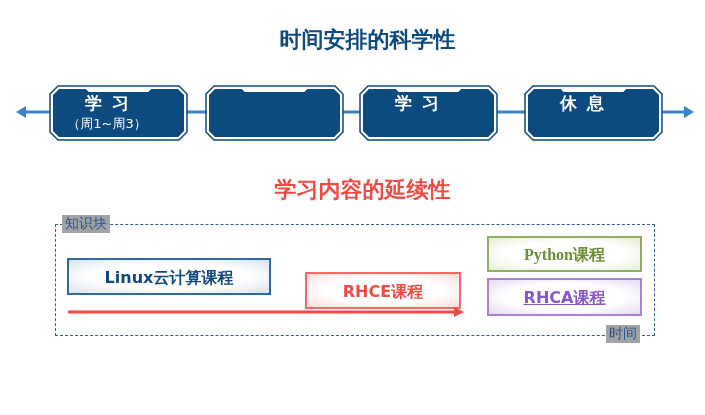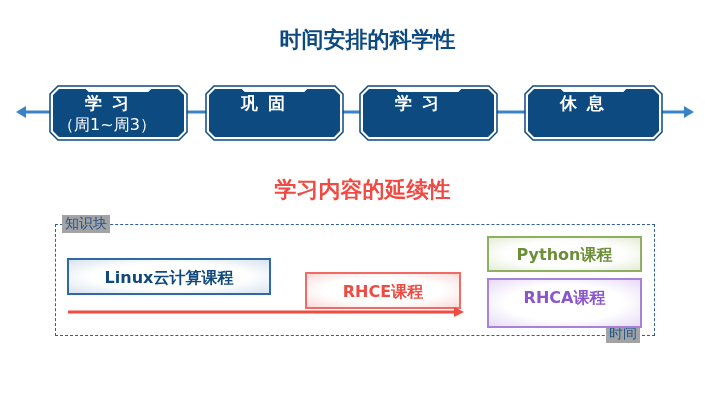--- a/index.html
+++ b/index.html
@@ -5,32 +5,32 @@
   html, body { margin:0; padding:0; background:#ffffff; }
   body { width:705px; height:415px; position:relative; overflow:hidden;
          font-family: "DejaVu Sans", sans-serif; }
   .abs { position:absolute; }
   .title { font-weight:bold; font-size:22px; text-align:center; white-space:nowrap; }
   #title1 { left:0; width:735px; top:25px; color:#0d4a80; }
   #title2 { left:0; width:725px; top:175px; color:#f04a42; }
   svg.timeline { position:absolute; left:0; top:0; }
   .stage { position:absolute; width:114px; height:54px; text-align:center; color:#ffffff; }
   .stage .main { position:absolute; left:0; right:0; top:6px; font-size:17px; font-weight:bold; letter-spacing:10px; padding-left:10px; }
-  .stage .sub { position:absolute; left:0; right:0; top:29px; font-size:16px; }
+  .stage .sub { position:absolute; left:0; right:0; top:29px; font-size:13px; }
   .frame { position:absolute; left:55px; top:224px; width:598px; height:110px; border:1px dashed #2f5f9a; }
   .frame-label { position:absolute; background:#a3a3a3; color:#1f5590; font-size:14px; padding:0 3px; }
   .course { position:absolute; font-weight:bold; font-size:16px; text-align:center; box-sizing:border-box; }
   #c-linux { left:67px; top:258px; width:204px; height:37px; line-height:35px; color:#11497e; border:2px solid #2f6aa5;
              background: radial-gradient(ellipse at center, #ffffff 55%, #d7e3f0 100%); }
   #c-rhce { left:305px; top:272px; width:156px; height:37px; line-height:35px; color:#ee4b43; border:2px solid #f26a64;
             background: radial-gradient(ellipse at center, #ffffff 55%, #fbdada 100%); }
   #c-python { left:487px; top:236px; width:155px; height:36px; line-height:34px; color:#6b8f36; border:2px solid #8fae62;
-              background: radial-gradient(ellipse at center, #ffffff 55%, #e4ecd6 100%); }
-  #c-rhca { left:487px; top:278px; width:155px; height:50px; line-height:36px; color:#8a56cc; border:2px solid #a981dd;
-            background: radial-gradient(ellipse at center, #ffffff 55%, #e6dbf5 100%); }
+              background: radial-gradient(ellipse at center, #ffffff 55%, #e4ecd6 100%); font-family: Liberation Serif, serif; }
+  #c-rhca { left:487px; top:278px; width:155px; height:38px; line-height:36px; color:#8a56cc; border:2px solid #a981dd;
+            background: radial-gradient(ellipse at center, #ffffff 55%, #e6dbf5 100%); text-decoration: underline; }
 </style>
 </head>
 <body>
 
 <div id="title1" class="abs title">时间安排的科学性</div>
 
 <svg class="timeline" width="705" height="160">
   <line x1="20" y1="112" x2="690" y2="112" stroke="#3a83c8" stroke-width="3"></line>
   <polygon points="16,112 26,106 26,118" fill="#3a83c8"></polygon>
   <polygon points="694,112 684,106 684,118" fill="#3a83c8"></polygon>
@@ -44,21 +44,20 @@
       <polygon points="525,94 533,86 559.25,86 562.25,86 624.75,86 627.75,86 654,86 662,94 662,132 654,140 533,140 525,132" fill="#ffffff" stroke="#0d4a80" stroke-width="1.5"></polygon>
       <polygon points="528,95 534,89 560.75,89 563.75,92 623.25,92 626.25,89 653,89 659,95 659,131 653,137 534,137 528,131" fill="#0d4a80"></polygon>
     </g>
 </svg>
 
 <div class="stage" id="stage0" style="left:50px;top:86px;">
   <div class="main">学习</div>
   <div class="sub">（周1~周3）</div>
 </div>
 <div class="stage" id="stage1" style="left:206px;top:86px;">
-  <div class="main">巩固</div>
 </div>
 <div class="stage" id="stage2" style="left:360px;top:86px;">
   <div class="main">学习</div>
 </div>
 <div class="stage" id="stage3" style="left:525px;top:86px;border-radius:17px;">
   <div class="main">休息</div>
 </div>
 
 <div id="title2" class="abs title">学习内容的延续性</div>
 

